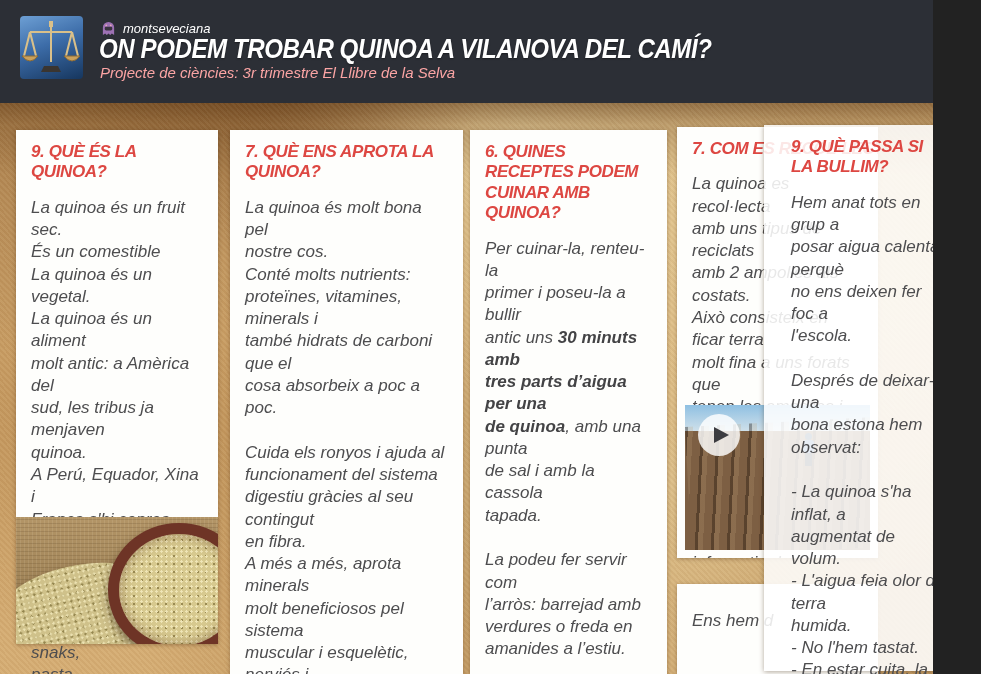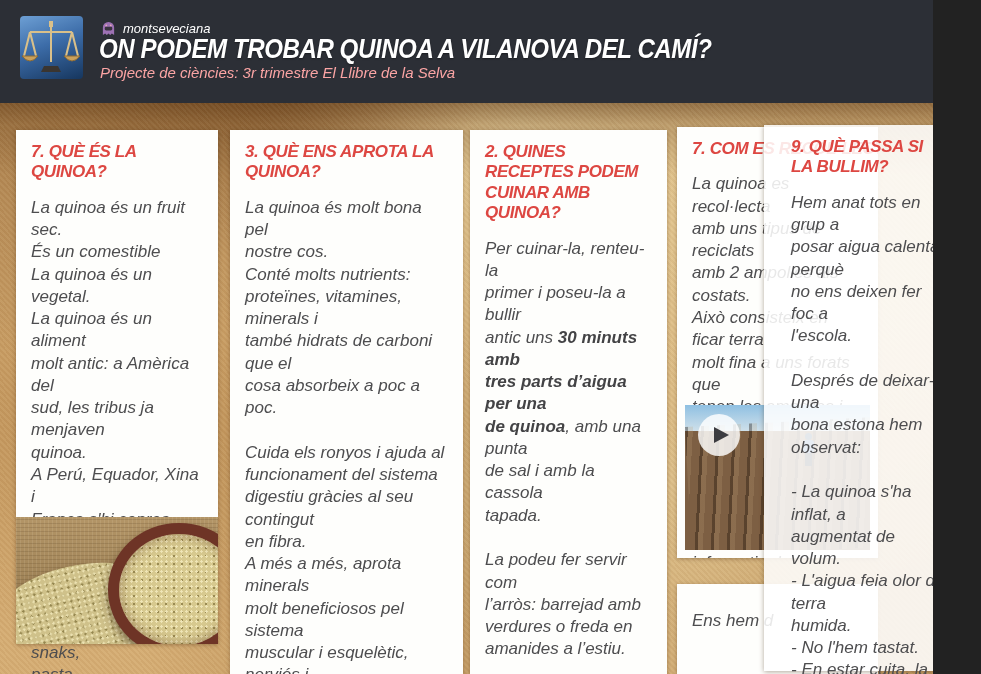--- a/index.html
+++ b/index.html
@@ -107,21 +107,21 @@
           <circle cx="10.4" cy="4.6" r="1" fill="#e8a7b8"></circle>
       </svg>
       <span class="username">montseveciana</span>
     </div>
     <div class="board-title">ON PODEM TROBAR QUINOA A VILANOVA DEL CAMÍ?</div>
     <div class="board-subtitle">Projecte de ciències: 3r trimestre El Llibre de la Selva</div>
   </div>
 
   <div class="card card1">
     <div class="pad">
-      <h2 class="heading">7. QUÈ ÉS LA QUINOA?</h2>
+      <h2 class="heading">9. QUÈ ÉS LA QUINOA?</h2>
       <p class="pbody">La quinoa és un fruit sec.
 És un comestible
 La quinoa és un vegetal.
 La quinoa és un aliment
 molt antic: a Amèrica del
 sud, les tribus ja menjaven
 quinoa.
 A Perú, Equador, Xina i
 França s'hi conrea quinoa.
 Hi ha molts tipus de
@@ -134,21 +134,21 @@
 SUPERCONREU.</p>
     </div>
     <div class="photo1">
       <div class="spill"></div>
       <div class="bowl"></div>
     </div>
   </div>
 
   <div class="card card2">
     <div class="pad">
-      <h2 class="heading">3. QUÈ ENS APROTA LA QUINOA?</h2>
+      <h2 class="heading">7. QUÈ ENS APROTA LA QUINOA?</h2>
       <p class="pbody">La quinoa és molt bona pel
 nostre cos.
 Conté molts nutrients:
 proteïnes, vitamines, minerals i
 també hidrats de carboni que el
 cosa absorbeix a poc a poc.
 
 Cuida els ronyos i ajuda al
 funcionament del sistema
 digestiu gràcies al seu contingut
@@ -166,21 +166,21 @@
 Ah! I sabieu que els astronautes
 també la tenen com a
 complement importantíssim a la
 seva dieta? Sí! sí! els ajuda</p>
 
     </div>
   </div>
 
   <div class="card card3">
     <div class="pad">
-      <h2 class="heading">2. QUINES RECEPTES PODEM
+      <h2 class="heading">6. QUINES RECEPTES PODEM
 CUINAR AMB QUINOA?</h2>
       <p class="pbody"><span>Per cuinar-la, renteu-la
 primer i poseu-la a bullir
 antic uns </span><b>30 minuts amb
 tres parts d’aigua per una
 de quinoa</b><span>, amb una punta
 de sal i amb la cassola
 tapada.
 
 La podeu fer servir com

